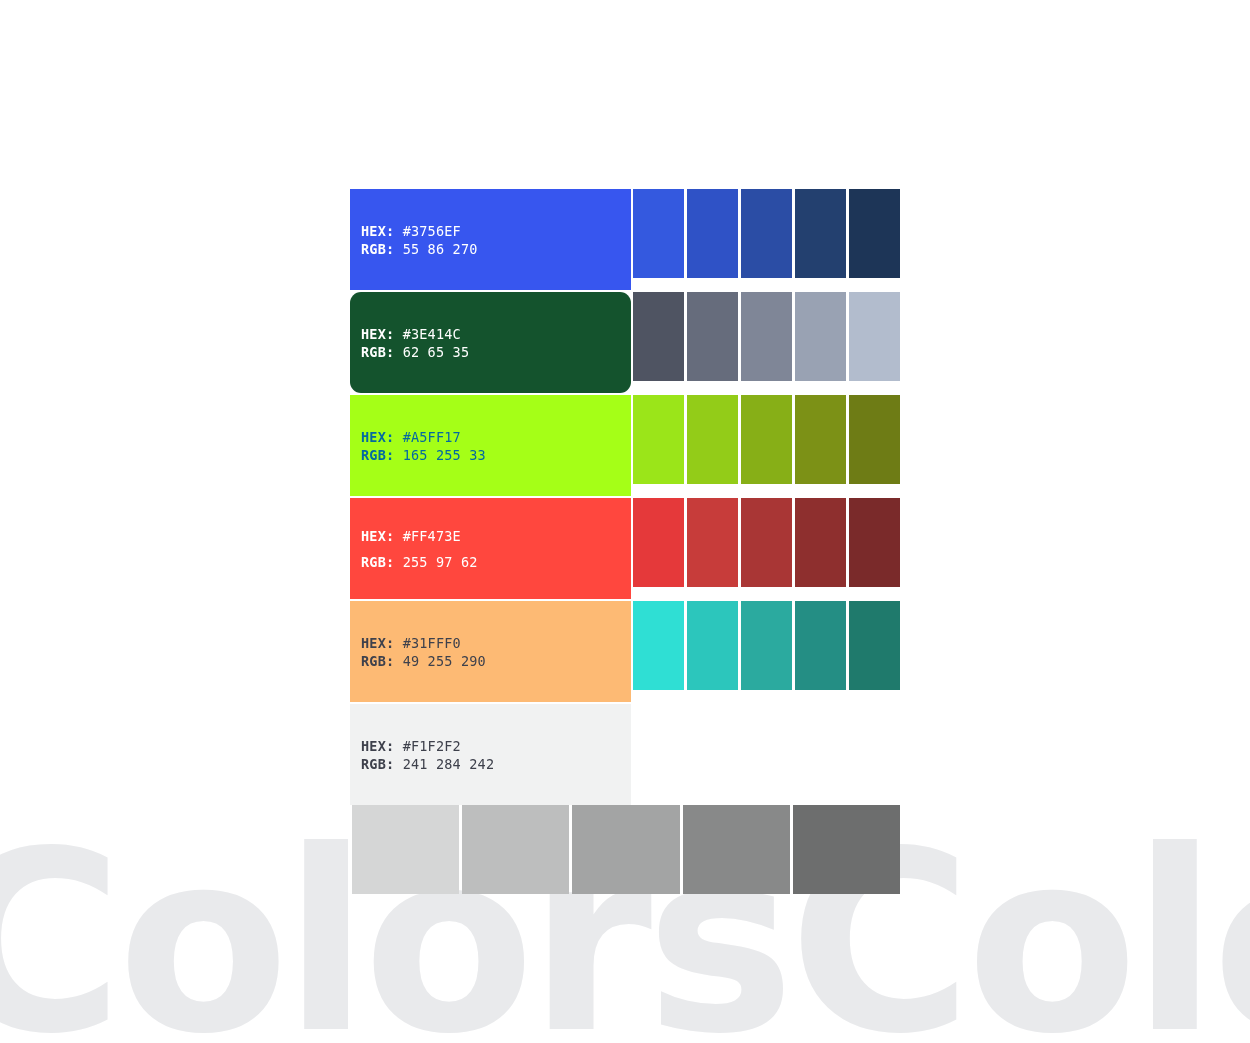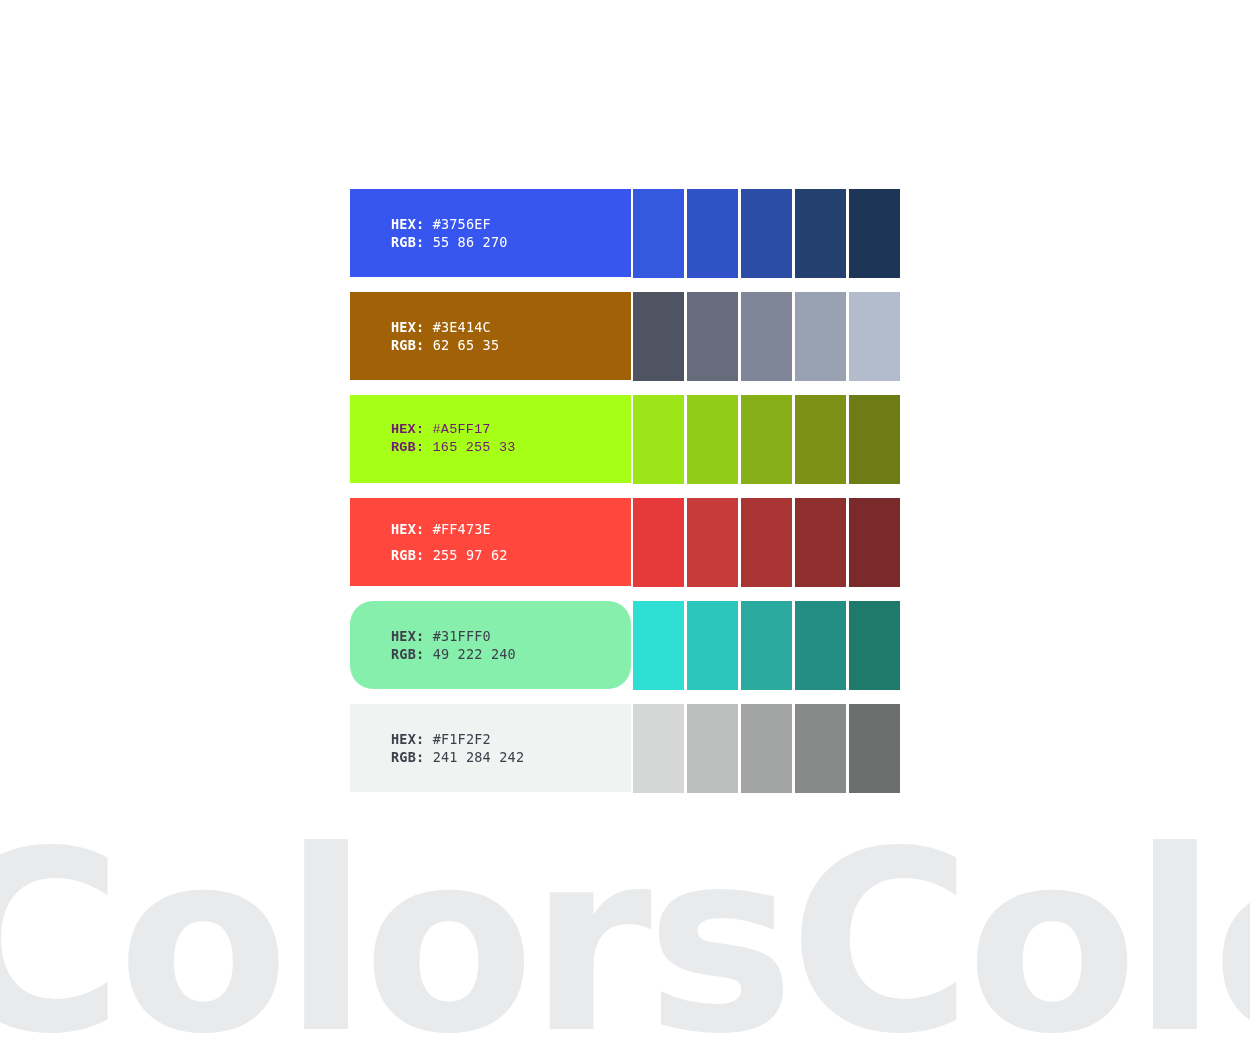--- a/index.html
+++ b/index.html
@@ -44,29 +44,29 @@
     top: 189px;
     width: 550px;
   }
 
   .palette-row {
     display: flex;
     width: 550px;
     height: 89px;
     margin-bottom: 14px;
   }
-  .palette-row:last-child { margin-bottom: 8px; }
+  .palette-row:last-child { margin-bottom: 8px; flex-direction: column; }
 
   .swatch-main {
     width: 281px;
-    height: 88px;
+    height: 101px;
     display: flex;
     flex-direction: column;
     justify-content: center;
-    padding-left: 41px;
+    padding-left: 11px;
     flex: 0 0 auto;
   }
 
   .info-line {
     font-size: 13.5px;
     line-height: 18px;
     letter-spacing: 0.2px;
     white-space: nowrap;
   }
   .info-label {
@@ -104,34 +104,34 @@
         </div>
         <div class="shade-strip">
           <div class="shade" style="background: rgb(52, 89, 223);"></div>
           <div class="shade" style="background: rgb(47, 82, 198);"></div>
           <div class="shade" style="background: rgb(43, 77, 165);"></div>
           <div class="shade" style="background: rgb(35, 64, 111);"></div>
           <div class="shade" style="background: rgb(29, 53, 87);"></div>
         </div>
       </div>
       <div class="palette-row">
-        <div class="swatch-main" style="background: #a16207; color: rgb(255, 255, 255);">
+        <div class="swatch-main" style="background: #14532d; color: rgb(255, 255, 255); border-radius: 11px;">
           <div class="info-line"><span class="info-label">HEX:</span> <span class="info-value">#3E414C</span></div>
           <div class="info-line"><span class="info-label">RGB:</span> <span class="info-value">62 65 35</span></div>
         </div>
         <div class="shade-strip">
           <div class="shade" style="background: rgb(79, 84, 98);"></div>
           <div class="shade" style="background: rgb(102, 108, 124);"></div>
           <div class="shade" style="background: rgb(127, 134, 151);"></div>
           <div class="shade" style="background: rgb(153, 162, 179);"></div>
           <div class="shade" style="background: rgb(178, 188, 205);"></div>
         </div>
       </div>
       <div class="palette-row">
-        <div class="swatch-main" style="background: rgb(165, 255, 23); color: #701a75; font-family: Liberation Mono, monospace;">
+        <div class="swatch-main" style="background: rgb(165, 255, 23); color: #0369a1;">
           <div class="info-line"><span class="info-label">HEX:</span> <span class="info-value">#A5FF17</span></div>
           <div class="info-line"><span class="info-label">RGB:</span> <span class="info-value">165 255 33</span></div>
         </div>
         <div class="shade-strip">
           <div class="shade" style="background: rgb(155, 229, 25);"></div>
           <div class="shade" style="background: rgb(147, 204, 24);"></div>
           <div class="shade" style="background: rgb(135, 175, 23);"></div>
           <div class="shade" style="background: rgb(124, 145, 22);"></div>
           <div class="shade" style="background: rgb(110, 124, 21);"></div>
         </div>
@@ -143,23 +143,23 @@
         </div>
         <div class="shade-strip">
           <div class="shade" style="background: rgb(229, 57, 58);"></div>
           <div class="shade" style="background: rgb(199, 60, 58);"></div>
           <div class="shade" style="background: rgb(169, 54, 53);"></div>
           <div class="shade" style="background: rgb(142, 47, 46);"></div>
           <div class="shade" style="background: rgb(122, 42, 42);"></div>
         </div>
       </div>
       <div class="palette-row">
-        <div class="swatch-main" style="background: #86efac; color: rgb(62, 65, 76); border-radius: 23px;">
+        <div class="swatch-main" style="background: #fdba74; color: rgb(62, 65, 76);">
           <div class="info-line"><span class="info-label">HEX:</span> <span class="info-value">#31FFF0</span></div>
-          <div class="info-line"><span class="info-label">RGB:</span> <span class="info-value">49 222 240</span></div>
+          <div class="info-line"><span class="info-label">RGB:</span> <span class="info-value">49 255 290</span></div>
         </div>
         <div class="shade-strip">
           <div class="shade" style="background: rgb(47, 223, 212);"></div>
           <div class="shade" style="background: rgb(44, 198, 188);"></div>
           <div class="shade" style="background: rgb(43, 170, 159);"></div>
           <div class="shade" style="background: rgb(36, 142, 132);"></div>
           <div class="shade" style="background: rgb(31, 122, 108);"></div>
         </div>
       </div>
       <div class="palette-row">

